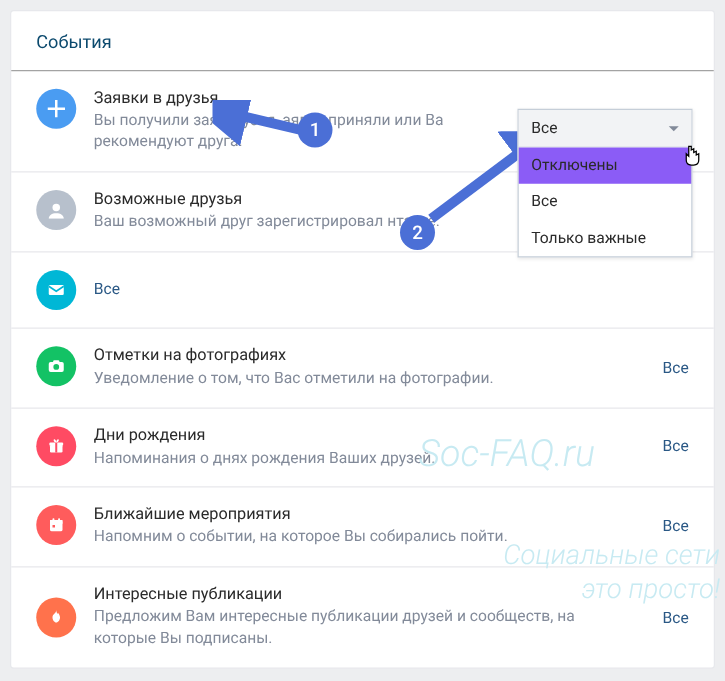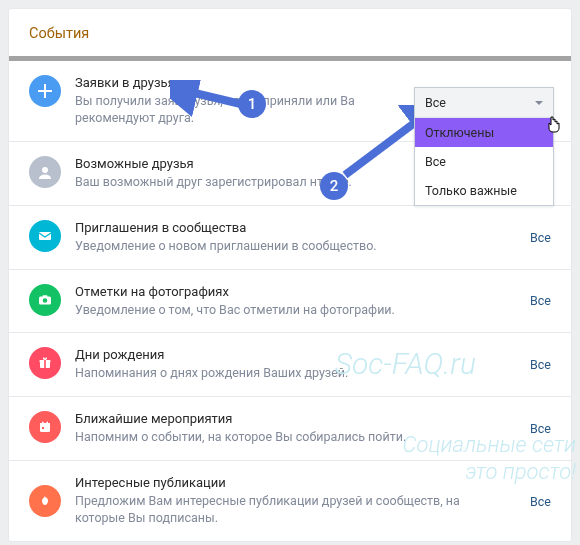--- a/index.html
+++ b/index.html
@@ -13,22 +13,22 @@
   }
   .card {
     background: #fff;
     border: 1px solid #e7e8ec;
     border-radius: 3px;
     margin: 8px;
   }
   .card-header {
     padding: 16px 20px 14px;
     font-size: 14.5px;
-    color: #a16207;
-    border-bottom: 5px solid #a3a3a3;
+    color: #0c4a6e;
+    border-bottom: 1px solid #a3a3a3;
   }
   .row {
     display: flex;
     align-items: flex-start;
     padding: 14px 20px;
     border-bottom: 1px solid #e7e8ec;
     position: relative;
   }
   .row:last-child { border-bottom: none; align-items: center; }
   .icon-wrap {
@@ -172,24 +172,20 @@
     </div>
   </div>
 
   <div class="row">
     <div class="icon-wrap cyan">
       <svg width="14" height="14" viewBox="0 0 14 14">
           <rect x="1" y="3" width="12" height="8" rx="1" fill="#fff"></rect>
           <path d="M1 4l6 4 6-4" stroke="#00b7d6" stroke-width="1.3" fill="none"></path>
         </svg>
     </div>
-    <div class="texts">
-      <div class="title">Приглашения в сообщества</div>
-      <div class="desc">Уведомление о новом приглашении в сообщество.</div>
-    </div>
     <span class="link">Все</span>
   </div>
 
   <div class="row">
     <div class="icon-wrap green">
       <svg width="14" height="14" viewBox="0 0 14 14">
           <rect x="1" y="3.5" width="12" height="8" rx="1.5" fill="#fff"></rect>
           <circle cx="7" cy="7.5" r="2.3" fill="#13c265"></circle>
           <rect x="4.5" y="2.2" width="5" height="2" rx="1" fill="#fff"></rect>
         </svg>

